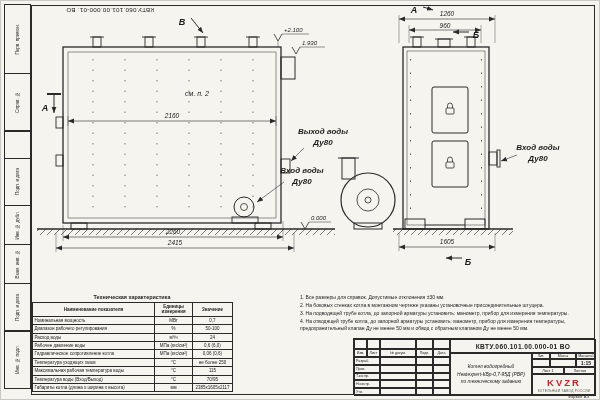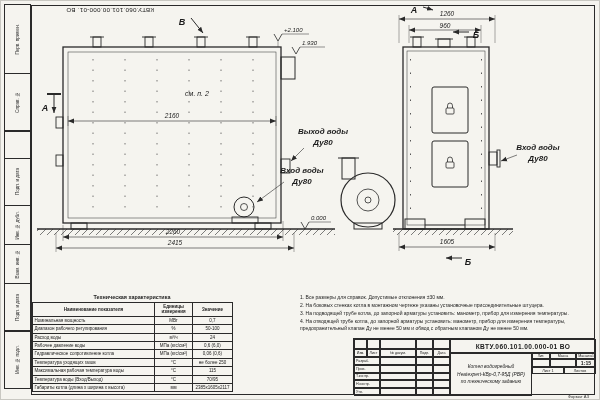--- a/index.html
+++ b/index.html
@@ -360,17 +360,23 @@
     <div class="cell tiny" style="left:178px;top:14px;width:18px;height:6px">Лит.</div>
     <div class="cell tiny" style="left:196px;top:14px;width:26px;height:6px">Масса</div>
     <div class="cell tiny" style="left:222px;top:14px;width:20px;height:6px">Масштаб</div>
     <div class="cell" style="left:178px;top:20px;width:18px;height:8px"></div>
     <div class="cell" style="left:196px;top:20px;width:26px;height:8px"></div>
     <div class="cell scale" style="left:222px;top:20px;width:20px;height:8px">1:15</div>
 
     <div class="cell shl" style="left:178px;top:28px;width:32px;height:7px">Лист 1</div>
     <div class="cell shl" style="left:210px;top:28px;width:32px;height:7px">Листов</div>
 
+    <div class="cell" style="left:178px;top:35px;width:64px;height:22px">
+      <div class="logo-wrap">
+        <div class="logo">KVZR</div>
+        <div class="logo-sub">КОТЕЛЬНЫЙ ЗАВОД РОССИИ</div>
+      </div>
+    </div>
   </div>
 
   <div class="fmt">Формат А3</div>
 
 </div>
 
 </body></html>

